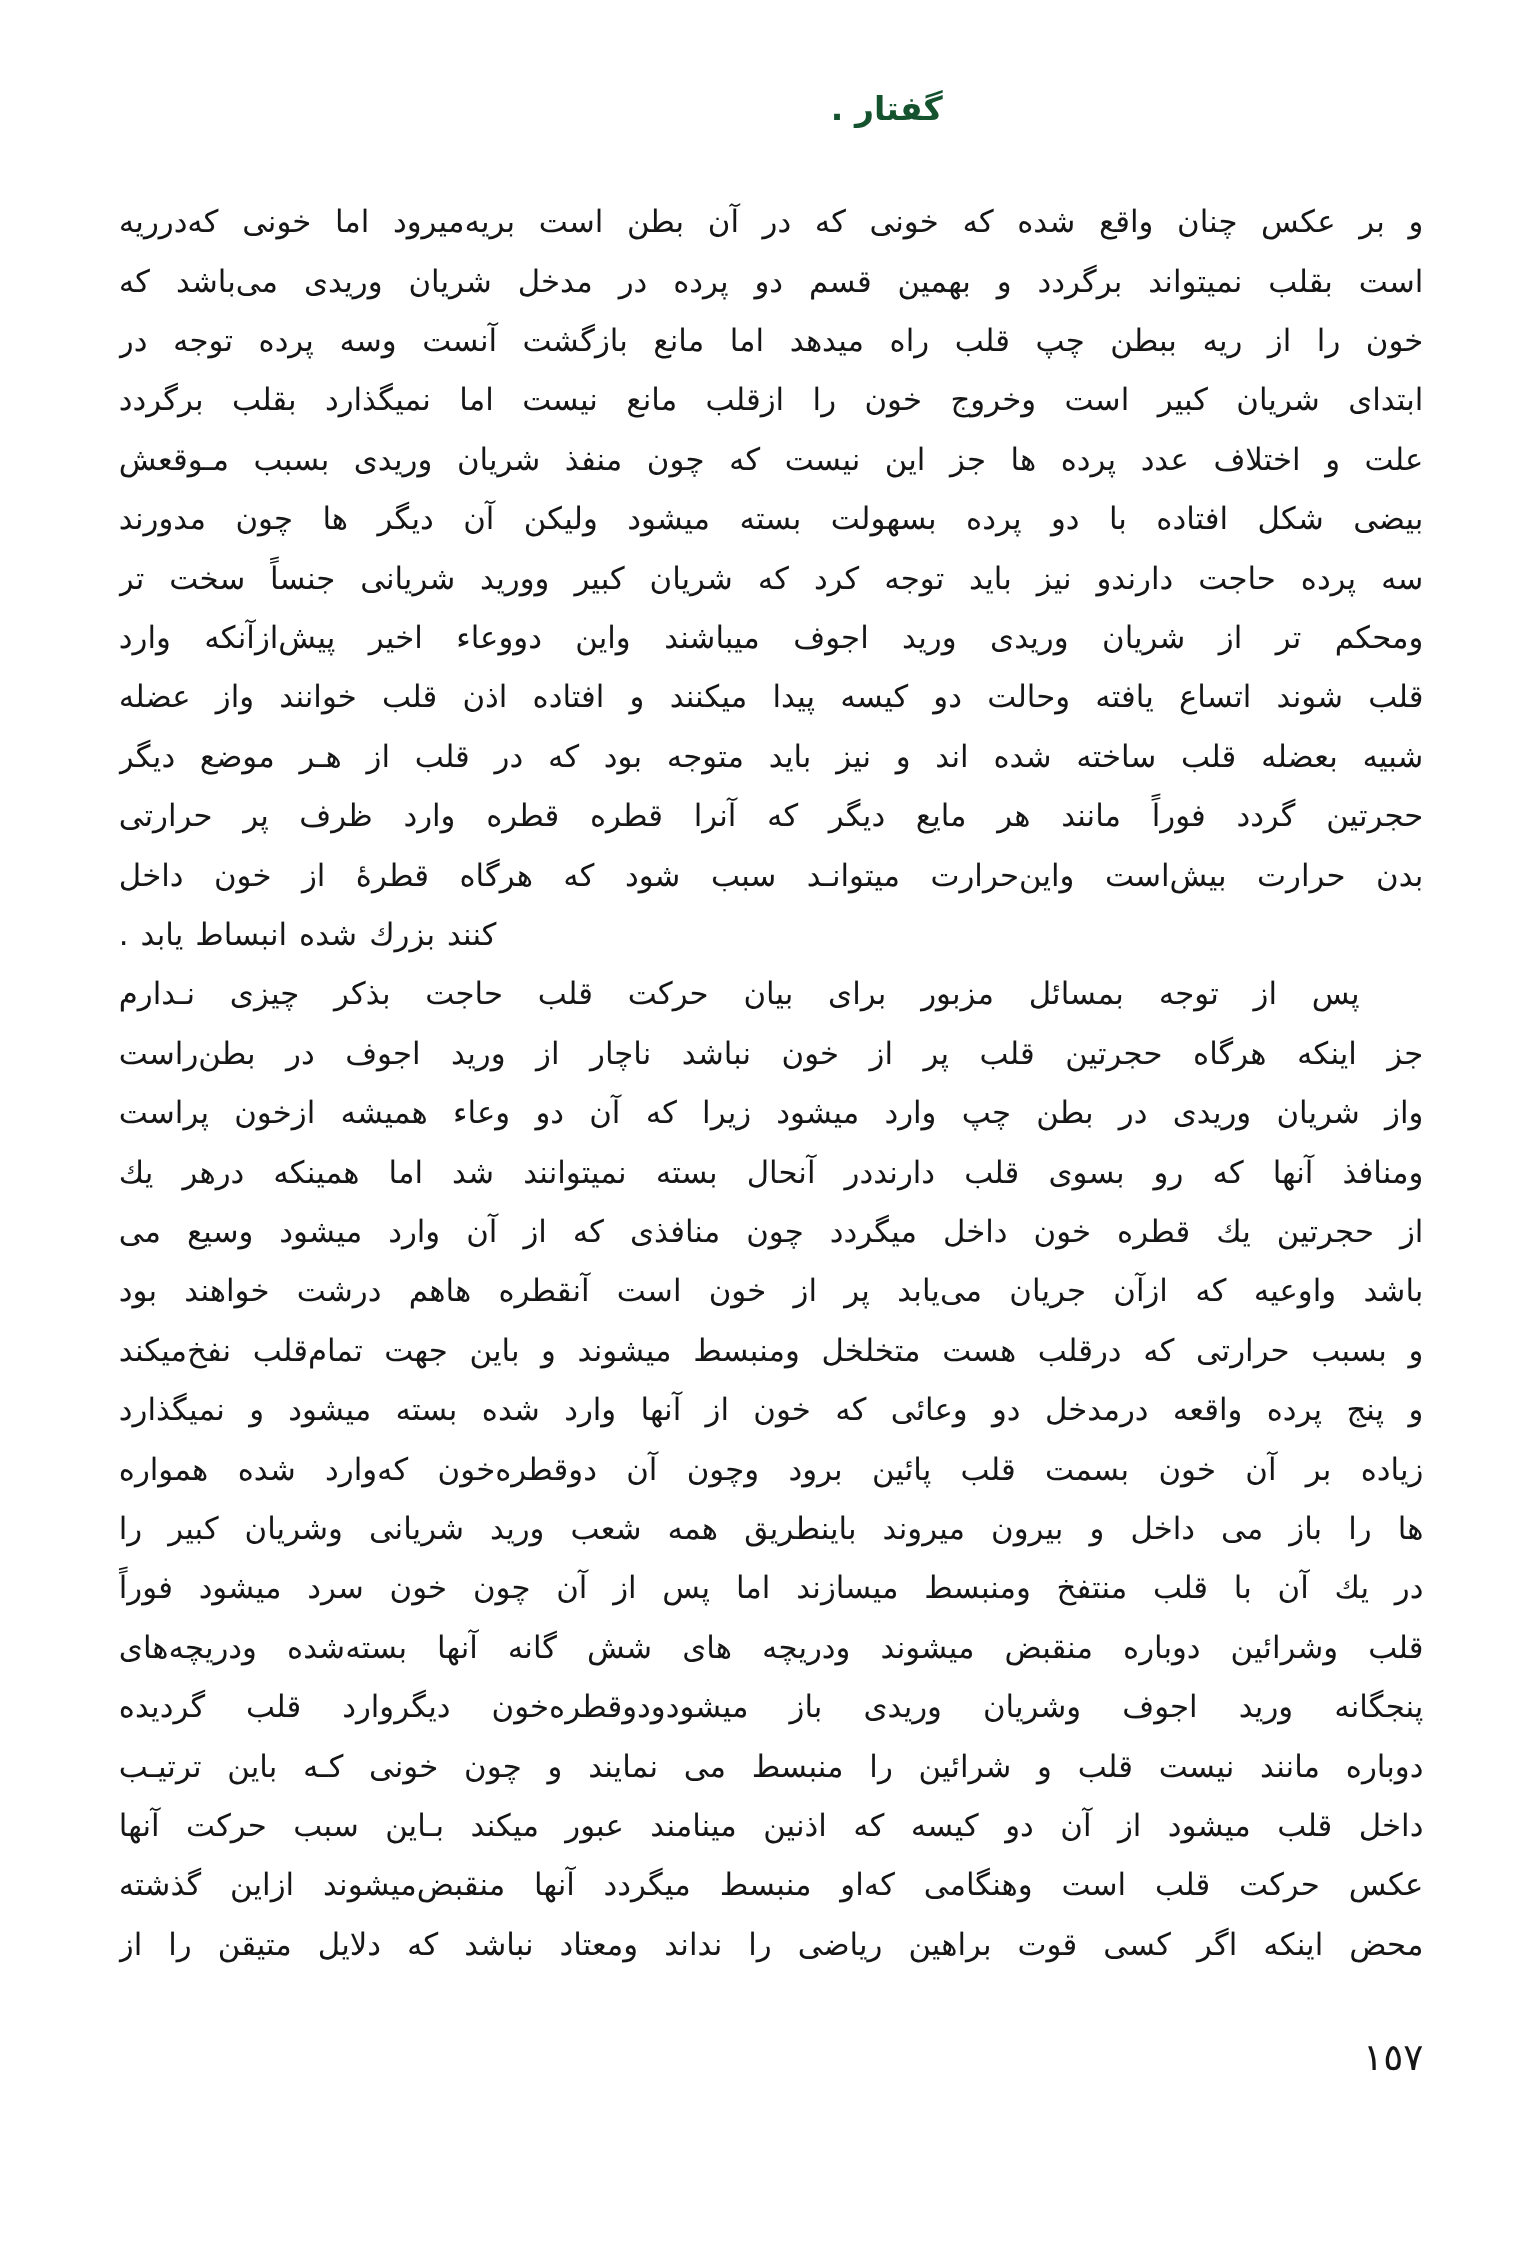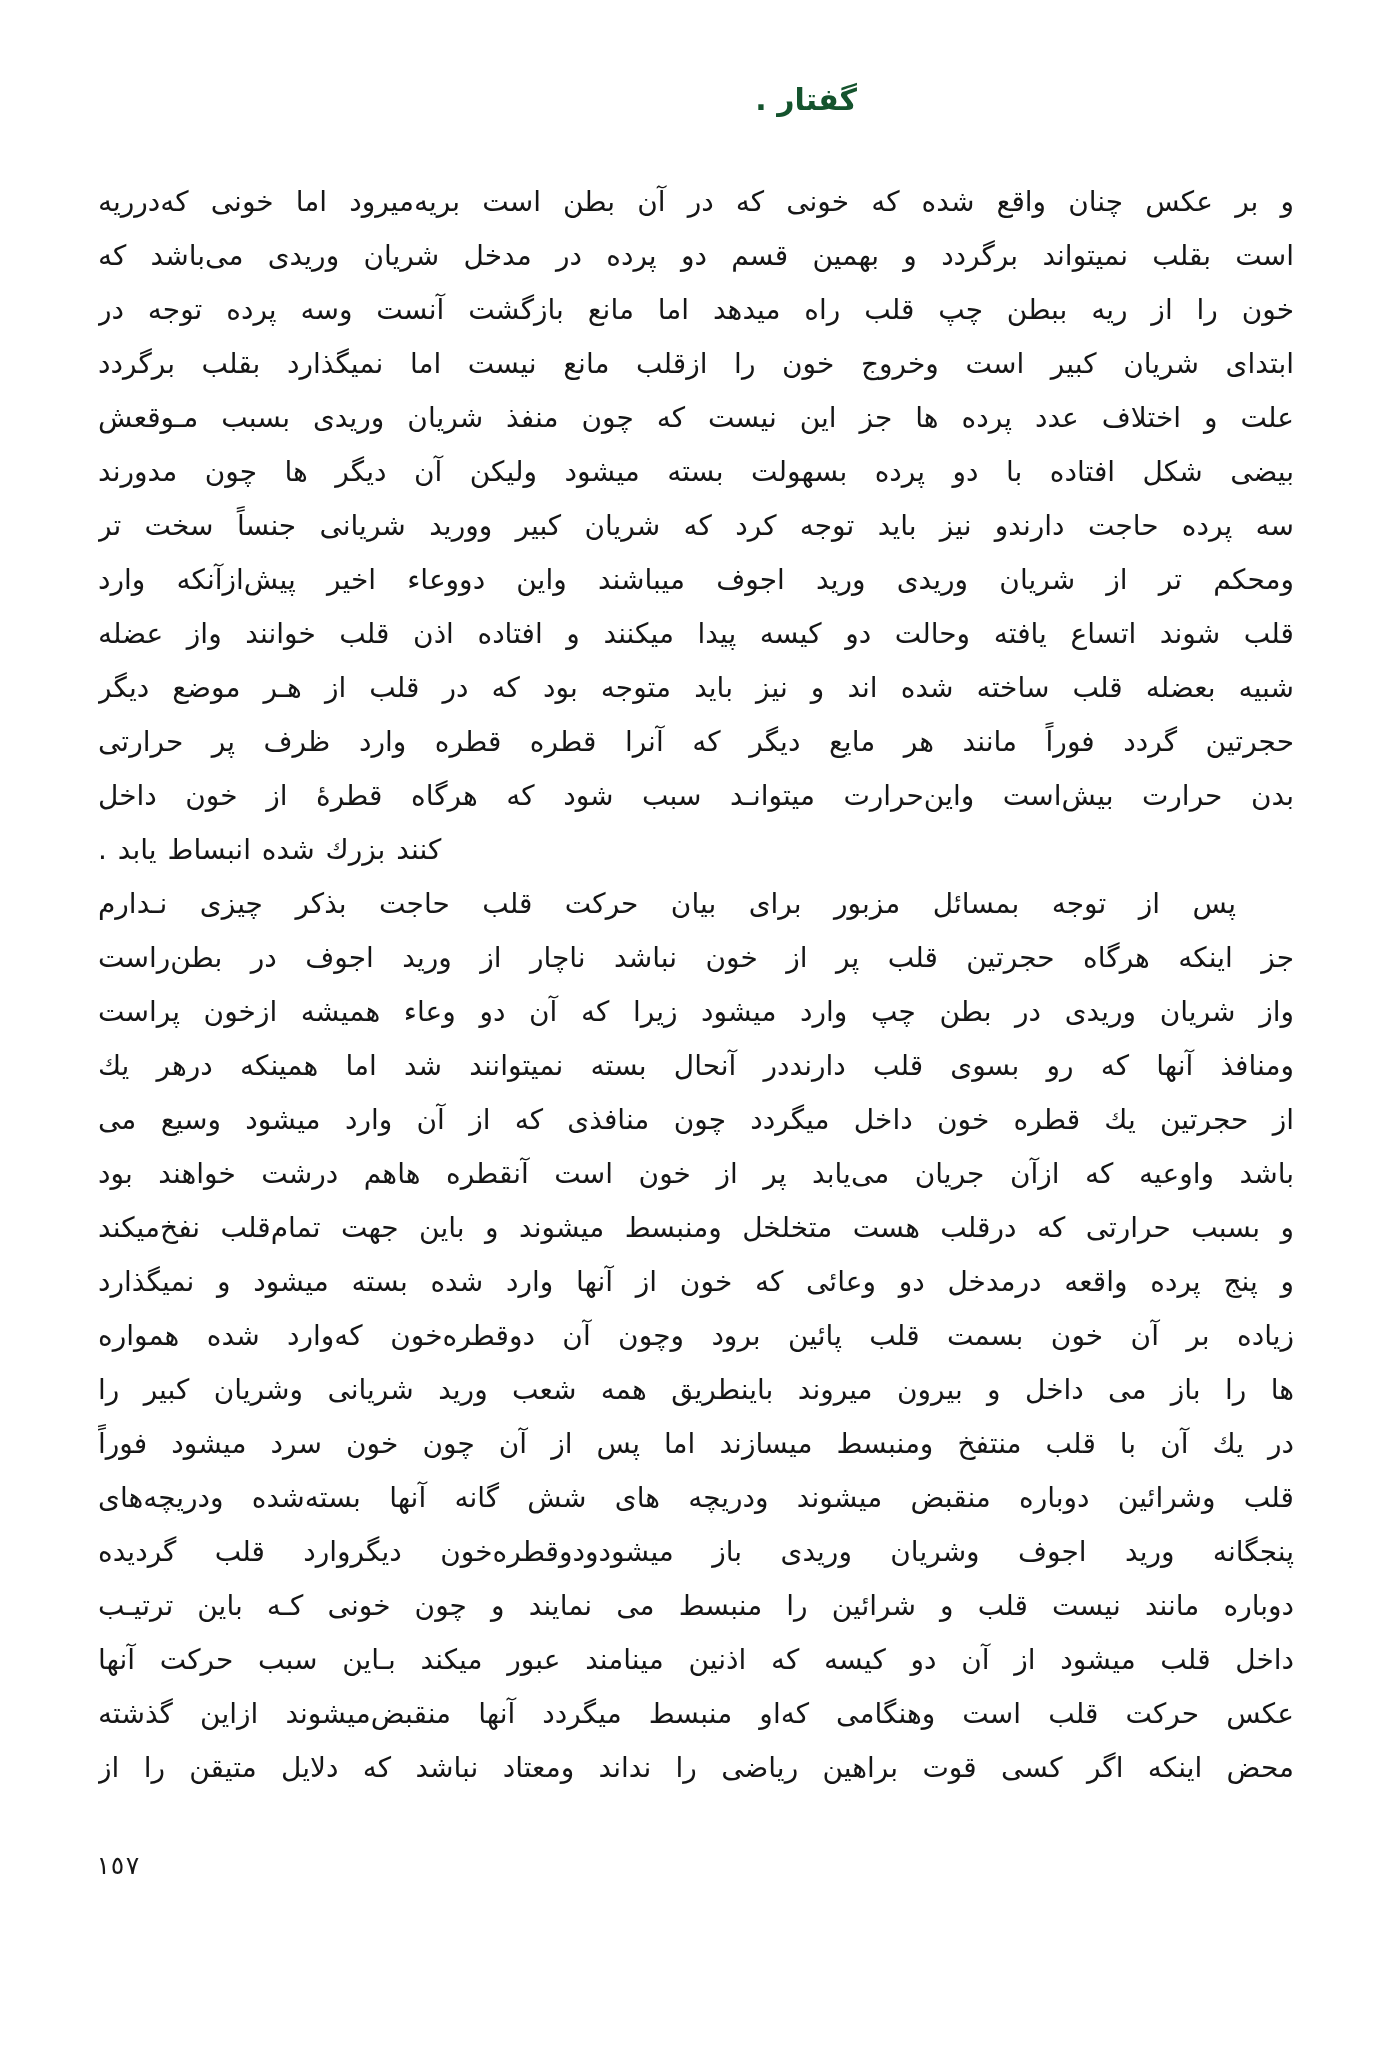--- a/index.html
+++ b/index.html
@@ -23,21 +23,21 @@
     direction: rtl;
     font-size: 30px;
     font-weight: bold;
     letter-spacing: 1px;
     color: #14532d;
   }
   .text-block {
     position: absolute;
     top: 175px;
     right: 85px;
-    left: 98px;
+    left: 108px;
     direction: rtl;
   }
   .line {
     font-size: 28px;
     line-height: 54px;
     height: 54px;
     overflow: hidden;
     text-align: justify;
     -moz-text-align-last: justify;
     text-align-last: justify;
@@ -52,25 +52,24 @@
   }
   
   .line.indent {
     padding-right: 58px;
   }
   .page-number {
     position: absolute;
     top: 1851px;
     right: 85px;
     left: 95px;
-    text-align: left;
+    text-align: right;
     direction: rtl;
-    font-size: 25px;
+    font-size: 34px;
     color: #161616;
-    font-family: Liberation Mono, monospace;
   }
 </style>
 </head>
 <body>
 
 <div class="sheet">
   <div class="page-header">گفتار .</div>
 
   <div class="text-block">
       <div class="line">و بر عکس چنان واقع شده که خونی که در آن بطن است بریه‌میرود اما خونی که‌درریه</div>

